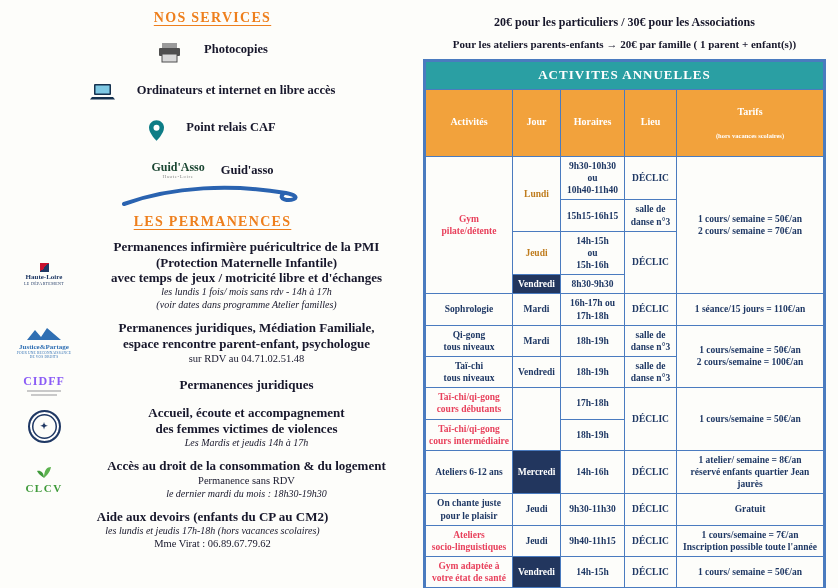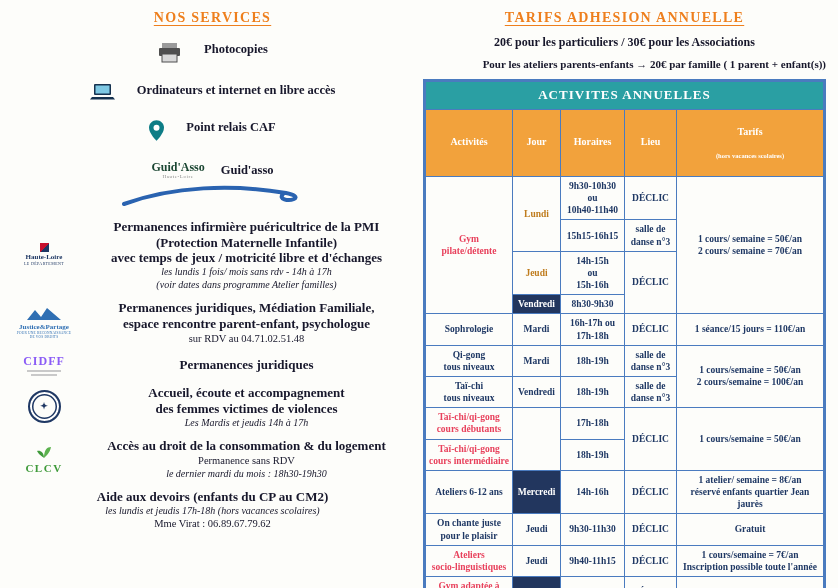--- a/index.html
+++ b/index.html
@@ -31,21 +31,21 @@
   .jp-name{font-size:7px;font-weight:bold;color:#2f6fb3;}
   .jp-sub{font-size:3.5px;color:#2f6fb3;letter-spacing:.2px;}
   .cidff-name{font-size:12px;font-weight:bold;color:#8b5cf6;letter-spacing:1px;}
   .cidff-bar{width:34px;height:2px;background:#c9c9c9;margin-top:2px;}
   .seal{width:33px;height:33px;border-radius:50%;border:2px solid #1f3864;box-shadow:inset 0 0 0 2px #fff,inset 0 0 0 3.5px #1f3864;
         display:flex;align-items:center;justify-content:center;color:#1f3864;font-size:9px;font-weight:bold;}
   .clcv-name{font-size:11px;font-weight:bold;color:#3f9a3a;letter-spacing:1.5px;}
 
   .r-title{margin-top:2px;}
   .tline1{font-weight:bold;font-size:12px;text-align:center;margin:7px 0 3px;}
-  .tline2{font-weight:bold;font-size:11px;text-align:right;margin-bottom:9px;margin-top:8px;}
+  .tline2{font-weight:bold;font-size:11px;text-align:center;margin-bottom:9px;margin-top:8px;}
 
   table.acts{width:100%;border-collapse:collapse;border:3px solid var(--table-border);}
   .acts td{border:1.6px solid var(--table-border);text-align:center;vertical-align:middle;
            padding:3px 3px;font-size:9.5px;line-height:1.28;white-space:pre-line;}
   .acts .banner{background:var(--teal);color:#fff;font-size:13px;font-weight:bold;letter-spacing:1px;padding:5px;}
   .acts .colh{background:var(--header-orange);color:#fff;font-weight:bold;font-size:10px;padding:4px 2px;}
   .acts .colh .sub{font-size:6.5px;line-height:1.1;}
   .navy{color:var(--navy);font-weight:bold;}
   .redact{color:var(--red);font-weight:bold;}
   .dayor{color:var(--day-orange);font-weight:bold;}
@@ -99,20 +99,21 @@
       </span>
       <span class="svc-label">Guid'asso</span>
     </div>
 
     <div class="wave">
       <svg width="190" height="28" viewBox="0 0 190 28">
           <path d="M6 22 C 55 4, 115 2, 168 11 C 176 12.5, 180 15, 176 17 C 170 19.5, 160 17, 165 12" fill="none" stroke="#2a63b0" stroke-width="4" stroke-linecap="round"></path>
         </svg>
     </div>
 
+    <div class="heading">LES PERMANENCES</div>
 
     <div class="perm">
       <div class="perm-logo">
         <span style="width:9px;height:9px;background:linear-gradient(135deg,#c8102e 50%,#1f3864 50%);display:inline-block;margin-bottom:2px;"></span>
         <span class="hl-name">Haute-Loire</span>
         <span class="hl-sub">LE DÉPARTEMENT</span>
       </div>
       <div class="perm-text">
         <div class="p-bold">Permanences infirmière puéricultrice de la PMI
 (Protection Maternelle Infantile)
@@ -181,21 +182,20 @@
     <div class="perm" style="">
       <div class="perm-text">
         <div class="p-bold">Aide aux devoirs (enfants du CP au CM2)</div>
         <div class="p-ital">les lundis et jeudis 17h-18h  (hors vacances scolaires)</div>
         <div class="p-norm">Mme Virat : 06.89.67.79.62</div>
       </div>
     </div>
   </div>
 
   <div class="col-right">
-    <div class="heading r-title">TARIFS ADHESION ANNUELLE</div>
     <div class="tline1">20€ pour les particuliers  / 30€ pour les Associations</div>
     <div class="tline2">Pour les ateliers parents-enfants → 20€ par famille ( 1 parent + enfant(s))</div>
 
     <table class="acts">
       <colgroup>
         <col style="width:22%">
           <col style="width:12%">
           <col style="width:16%">
           <col style="width:13%">
           <col style="width:37%">

